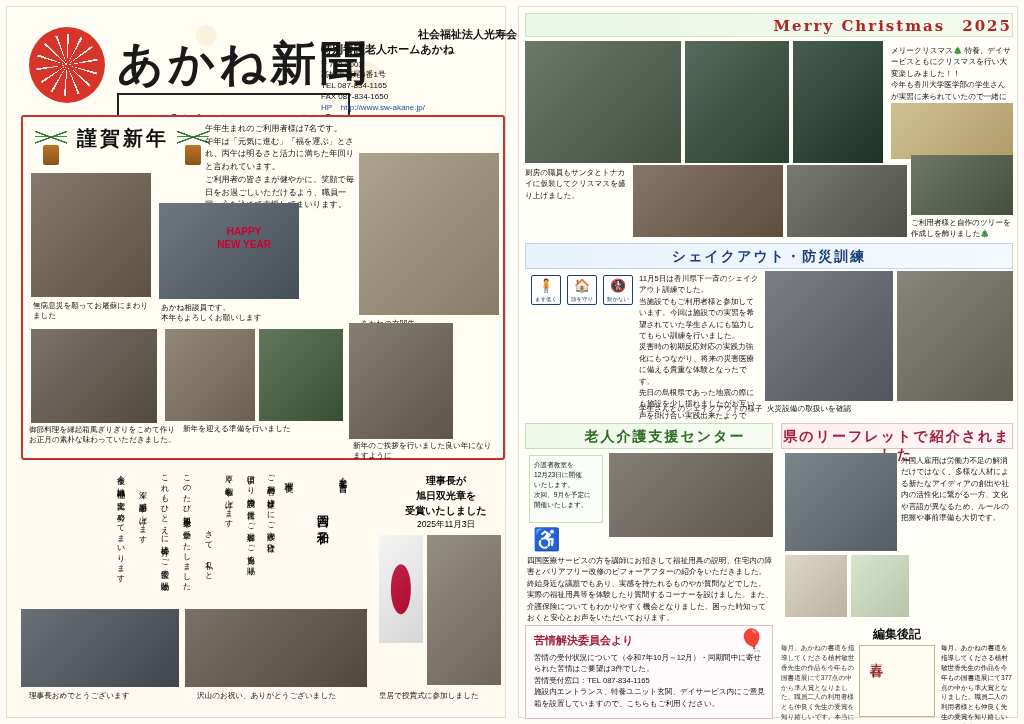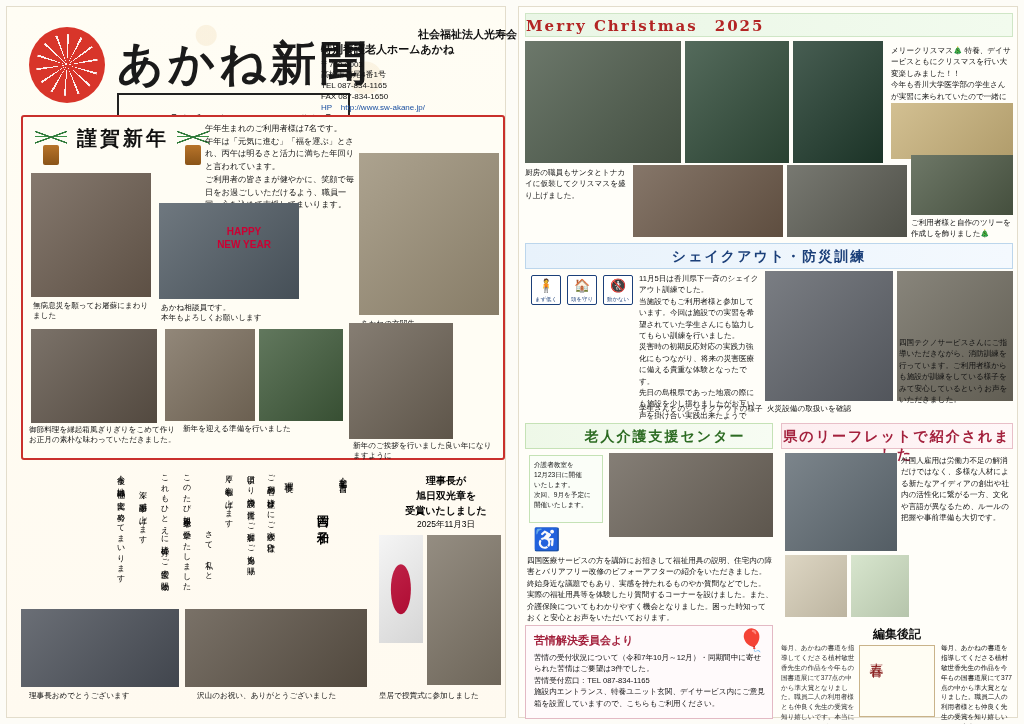--- a/index.html
+++ b/index.html
@@ -144,21 +144,21 @@
   }
 
   
   .xmas-band {
     position: absolute; left: 6px; top: 6px; width: 488px; height: 24px;
     background: linear-gradient(90deg,#eaf6e6,#f2fbee);
     border: 1px solid #cfe6c6;
   }
   .xmas-title {
     position: absolute; left: 0; right: 0; top: 3px;
-    text-align: left;
+    text-align: right;
     font-family: "DejaVu Serif", serif;
     font-size: 15px; font-weight: 700; color: #b32424;
     letter-spacing: 2px;
   }
   .sec-band {
     position: absolute;
     height: 26px;
     background: linear-gradient(90deg,#e8f2fb,#f4f9fe);
     border: 1px solid #bcd6ec;
   }
@@ -343,21 +343,20 @@
     <div class="btxt" style="left:120px; top:266px; width:120px; white-space:pre-line;">11月5日は香川県下一斉のシェイクアウト訓練でした。
 当施設でもご利用者様と参加しています。今回は施設での実習を希望されていた学生さんにも協力してもらい訓練を行いました。
 災害時の初期反応対応の実践力強化にもつながり、将来の災害医療に備える貴重な体験となったです。
 先日の島根県であった地震の際にも施設を少し揺れましたがお互い声を掛け合い実践出来たようです。</div>
 
     <div class="ph" style="left:246px; top:264px; width:128px; height:130px; background:#5d6168;"></div>
     <div class="ph" style="left:378px; top:264px; width:116px; height:130px; background:#6e6a5e;"></div>
 
     <div class="btxt" style="left:120px; top:396px; width:124px;">学生さんとのシェイクアウトの様子</div>
     <div class="btxt" style="left:248px; top:396px; width:124px;">火災設備の取扱いを確認</div>
-    <div class="btxt" style="left:380px; top:330px; width:112px;">四国テクノサービスさんにご指導いただきながら、消防訓練を行っています。ご利用者様からも施設が訓練をしている様子をみて安心しているというお声をいただきました。</div>
 
     <div class="sec-band green" style="left:6px; top:416px; width:248px;">
       <div class="t">老人介護支援センター</div>
     </div>
     <div class="box green" style="left:10px; top:448px; width:74px; height:68px;">
       <div class="btxt" style="left:4px; top:4px; width:66px; font-size:6.6px; white-space:pre-line;">介護者教室を
 12月23日に開催
 いたします。
 次回、9月を予定に
 開催いたします。</div>

